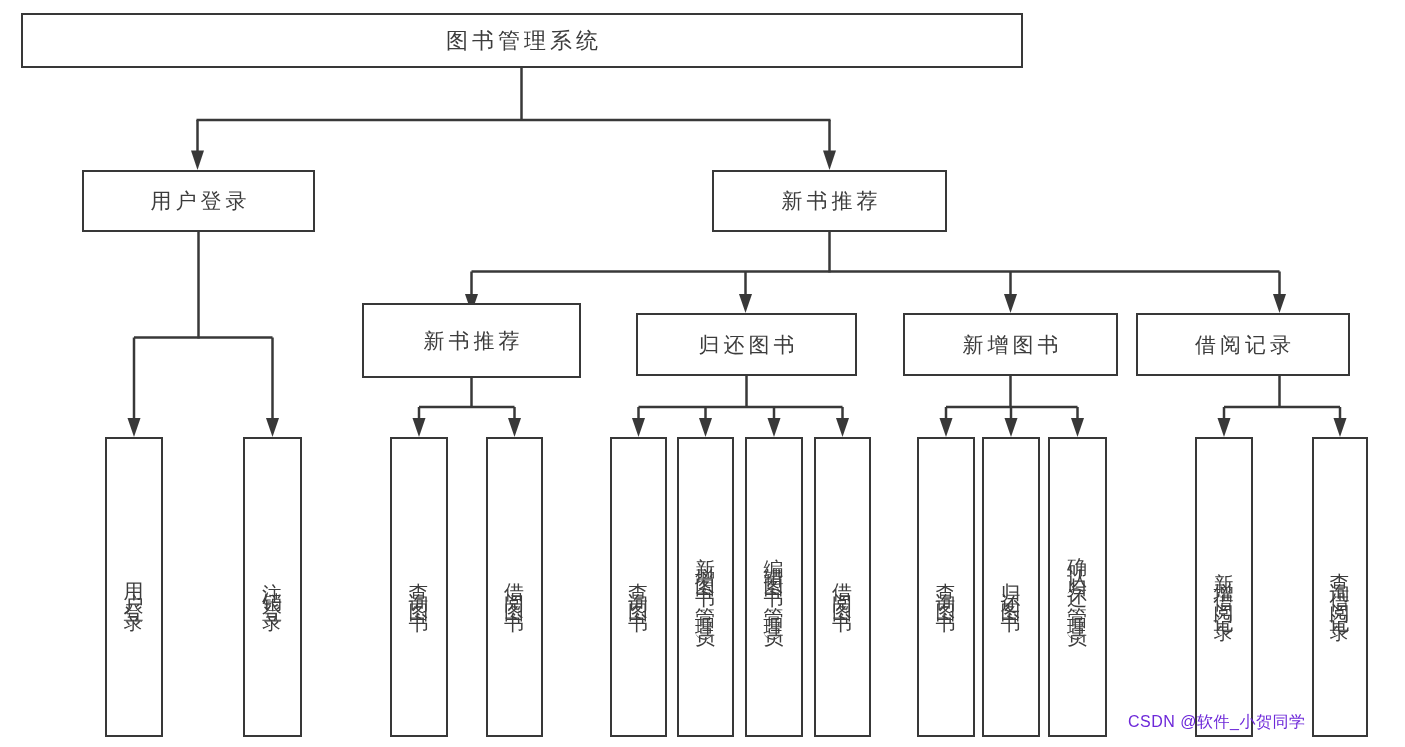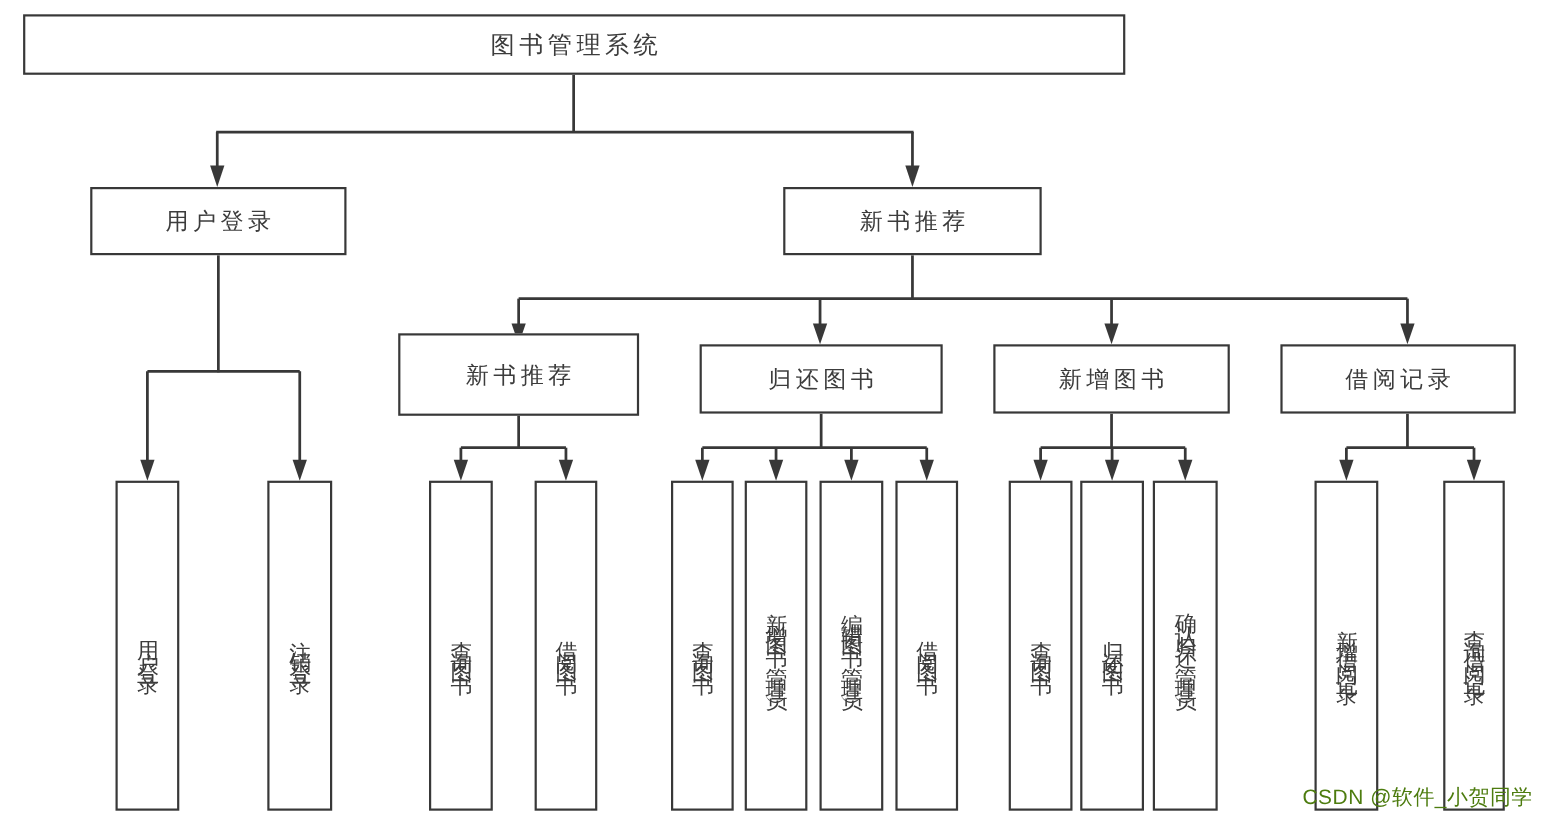--- a/index.html
+++ b/index.html
@@ -15,22 +15,22 @@
   .root-label{font-size:22px;}
   .leaf{position:absolute;top:437px;height:300px;}
   .vtext{
     writing-mode:vertical-rl;text-orientation:mixed;
     font-size:20px;letter-spacing:10px;line-height:1;color:#3c3c3c;
   }
   svg.connectors{position:absolute;left:0;top:0;pointer-events:none;}
   svg.connectors path{stroke:#383838;stroke-width:2.5;fill:none;}
   svg.connectors polygon{fill:#383838;stroke:none;}
   .watermark{
-    position:absolute;left:1184px;top:712px;width:212px;z-index:5;
-    font-size:19px;color:#4d7c0f;white-space:nowrap;letter-spacing:0.5px;
+    position:absolute;left:1128px;top:712px;width:212px;z-index:5;
+    font-size:16px;color:#6d28d9;white-space:nowrap;letter-spacing:0.5px;
   }
 </style>
 </head>
 <body>
 
 <div id="stage">
 
   <svg class="connectors" width="1405" height="747" viewBox="0 0 1405 747" aria-hidden="true">
 
     <g>
@@ -120,21 +120,21 @@
 
   <div class="box" style="left:362px;top:303px;width:219px;height:75px">
     <span class="hlabel">新书推荐</span>
   </div>
   <div class="box" style="left:636px;top:313px;width:221px;height:63px">
     <span class="hlabel">归还图书</span>
   </div>
   <div class="box" style="left:903px;top:313px;width:215px;height:63px">
     <span class="hlabel">新增图书</span>
   </div>
-  <div class="box" style="left:1164px;top:313px;width:214px;height:63px">
+  <div class="box" style="left:1136px;top:313px;width:214px;height:63px">
     <span class="hlabel">借阅记录</span>
   </div>
 
   <div class="box leaf" style="left:105px;width:58px">
     <span class="vtext">用户登录</span>
   </div>
   <div class="box leaf" style="left:243px;width:59px">
     <span class="vtext">注销登录</span>
   </div>
 

